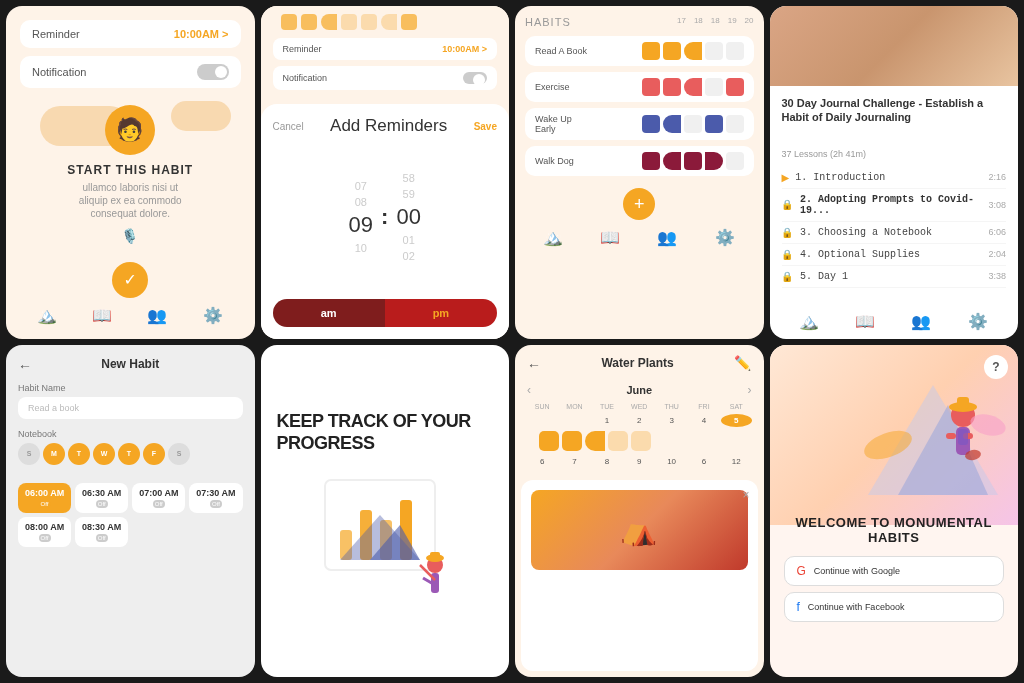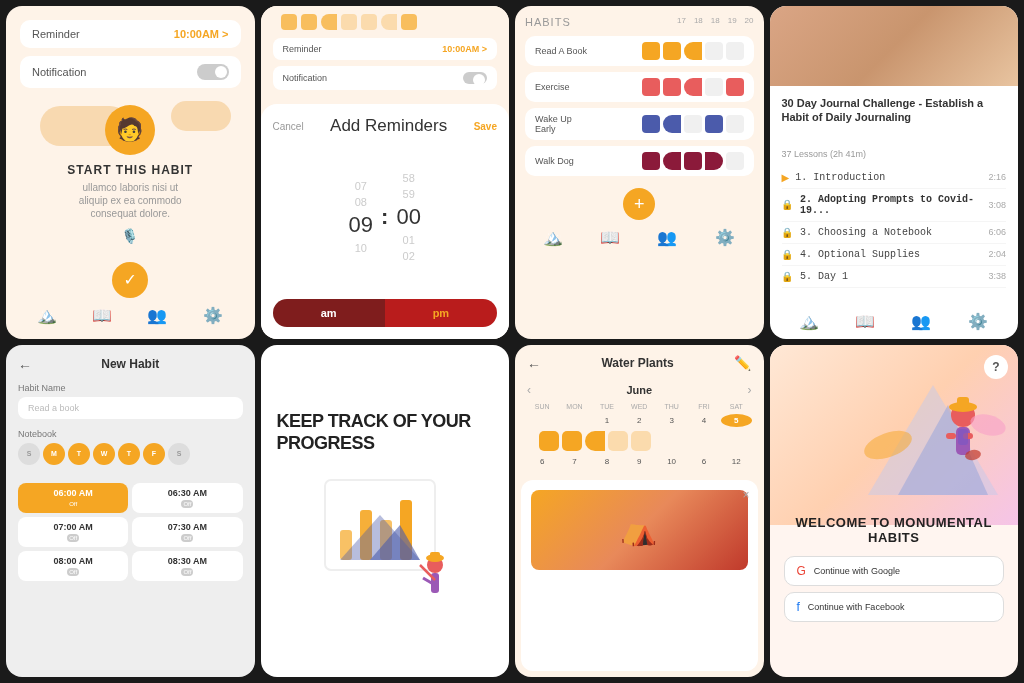--- a/index.html
+++ b/index.html
@@ -324,21 +324,21 @@
       border-radius: 50%;
       background: #f5a623;
       display: flex; align-items: center; justify-content: center;
       font-size: 7px;
       color: white;
       font-weight: 700;
     }
     .day-chip.inactive { background: #ddd; color: #999; }
     .time-slots {
       display: grid;
-      grid-template-columns: repeat(2, 1fr);
+      grid-template-columns: repeat(4, 1fr);
       gap: 4px;
     }
     .time-slot {
       background: white;
       border-radius: 8px;
       padding: 5px;
       text-align: center;
     }
     .time-slot.active { background: #f5a623; }
     .time-slot .ts-time { font-size: 9px; font-weight: 700; color: #333; }

